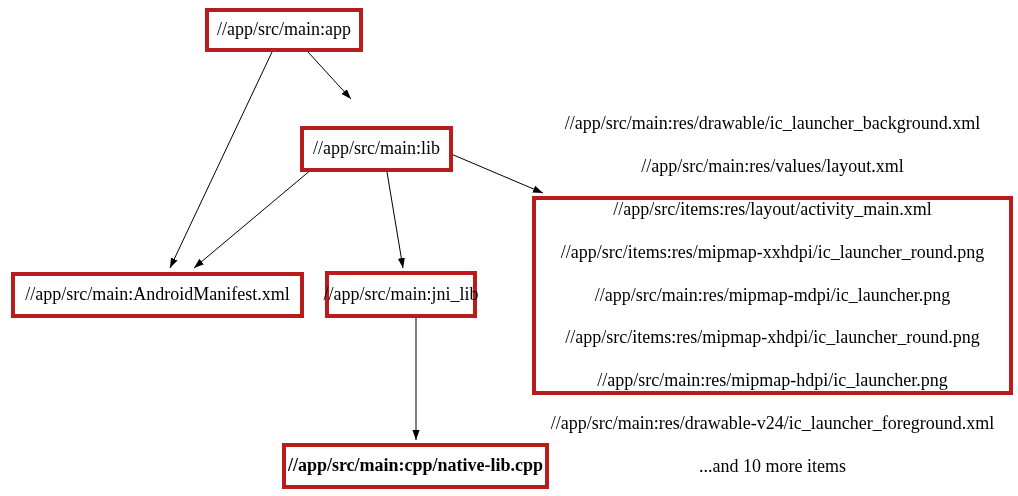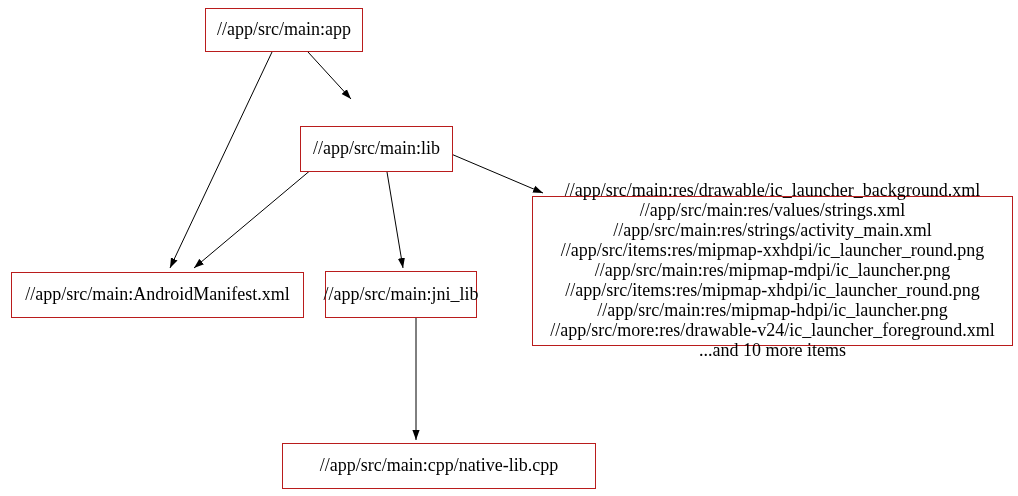--- a/index.html
+++ b/index.html
@@ -20,21 +20,21 @@
     position: absolute;
     left: 0;
     top: 0;
     width: 1018px;
     height: 496px;
     pointer-events: none;
   }
   .node {
     position: absolute;
     box-sizing: border-box;
-    border: 1px solid #b91c1c;
+    border: 4px solid #b91c1c;
     background: #ffffff;
     display: flex;
     align-items: center;
     justify-content: center;
     font-size: 18px;
     line-height: 1.1;
     white-space: nowrap;
     text-align: center;
   }
   .node-multiline {
@@ -44,22 +44,22 @@
   .node-multiline .res-line {
     display: block;
     font-size: 18px;
     line-height: 19.9px;
     white-space: nowrap;
   }
   #node-app      { left: 205px; top: 8px;   width: 158px; height: 44px; }
   #node-lib      { left: 300px; top: 102px; width: 153px; height: 46px; margin-top: 24px; }
   #node-manifest { left: 11px;   top: 272px; width: 293px; height: 46px; }
   #node-jni-lib  { left: 325px; top: 271px; width: 152px; height: 47px; }
-  #node-res      { left: 532px; top: 196px; width: 481px; height: 150px; }
-  #node-native   { left: 282px; top: 443px; width: 314px; height: 46px; }
+  #node-res      { left: 532px; top: 196px; width: 481px; height: 199px; gap: 23px; }
+  #node-native   { left: 282px; top: 443px; width: 267px; height: 46px; font-weight: bold; }
 </style>
 </head>
 <body>
 
 <div id="canvas">
 
   <svg id="edge-layer" width="1018" height="496" viewBox="0 0 1018 496" xmlns="http://www.w3.org/2000/svg">
     <defs>
       <marker id="arrowhead" markerWidth="11" markerHeight="8" refX="10" refY="4" orient="auto" markerUnits="userSpaceOnUse">
         <path d="M0,0.4 L10,4 L0,7.6 z" fill="#000000"></path>
@@ -84,27 +84,27 @@
   <div class="node" id="node-manifest">
     <span>//app/src/main:AndroidManifest.xml</span>
   </div>
 
   <div class="node" id="node-jni-lib">
     <span>//app/src/main:jni_lib</span>
   </div>
 
   <div class="node node-multiline" id="node-res">
     <span class="res-line">//app/src/main:res/drawable/ic_launcher_background.xml</span>
-    <span class="res-line">//app/src/main:res/values/strings.xml</span>
-    <span class="res-line">//app/src/main:res/strings/activity_main.xml</span>
+    <span class="res-line">//app/src/main:res/values/layout.xml</span>
+    <span class="res-line">//app/src/items:res/layout/activity_main.xml</span>
     <span class="res-line">//app/src/items:res/mipmap-xxhdpi/ic_launcher_round.png</span>
     <span class="res-line">//app/src/main:res/mipmap-mdpi/ic_launcher.png</span>
     <span class="res-line">//app/src/items:res/mipmap-xhdpi/ic_launcher_round.png</span>
     <span class="res-line">//app/src/main:res/mipmap-hdpi/ic_launcher.png</span>
-    <span class="res-line">//app/src/more:res/drawable-v24/ic_launcher_foreground.xml</span>
+    <span class="res-line">//app/src/main:res/drawable-v24/ic_launcher_foreground.xml</span>
     <span class="res-line">...and 10 more items</span>
   </div>
 
   <div class="node" id="node-native">
     <span>//app/src/main:cpp/native-lib.cpp</span>
   </div>
 
 </div>
 
 </body></html>

